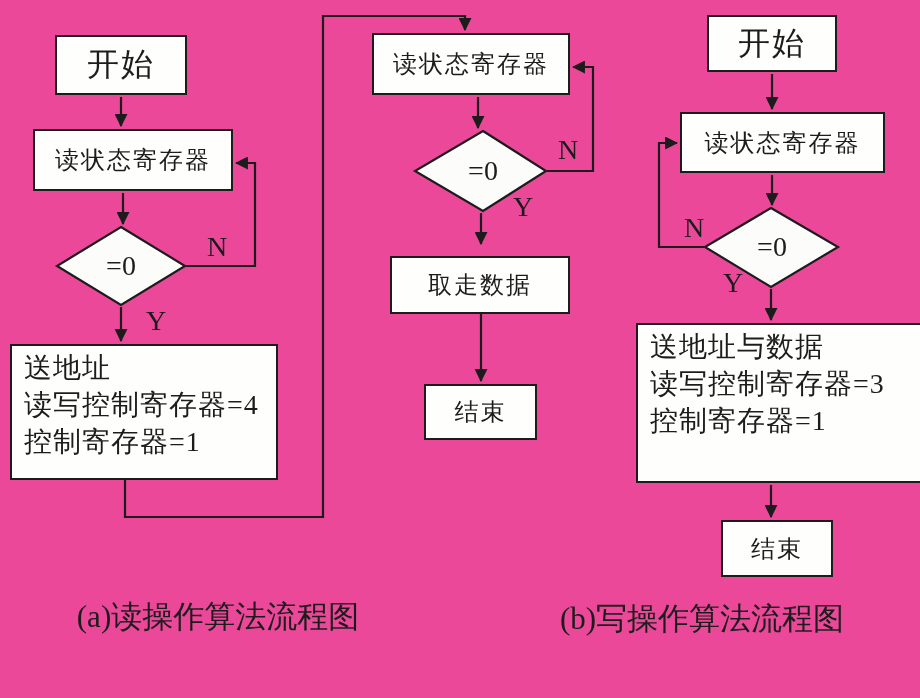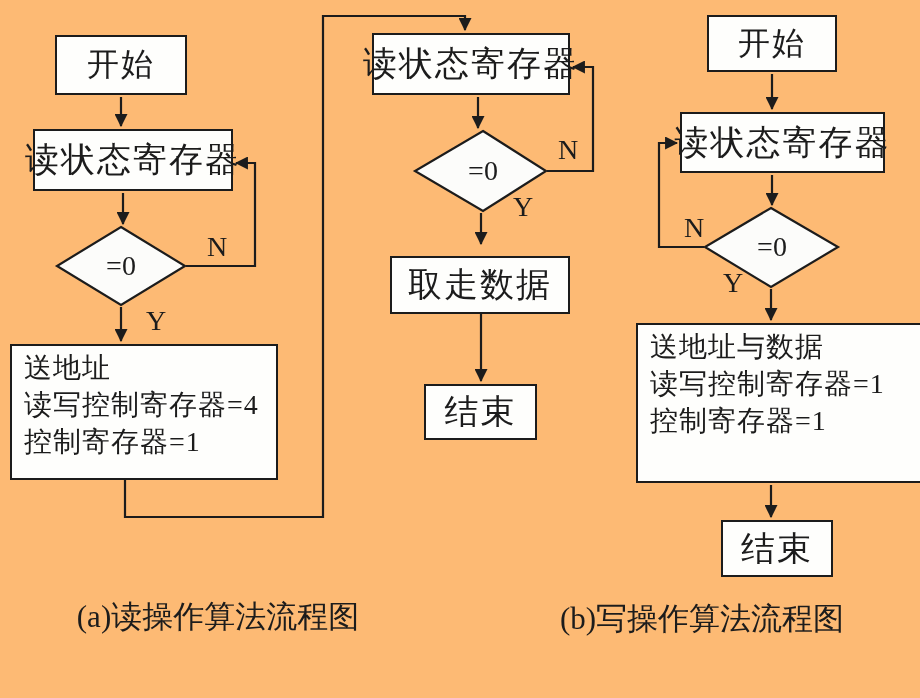--- a/index.html
+++ b/index.html
@@ -1,21 +1,21 @@
 <!DOCTYPE html>
 <html><head>
 <meta charset="utf-8">
 <style>
   html, body { margin: 0; padding: 0; }
   body { background: #ffffff; }
   .canvas {
     position: relative;
     width: 920px;
     height: 698px;
-    background: #fdba74;
+    background: #ec4899;
     color: #1c1c1c;
     font-family: "Liberation Serif", "DejaVu Serif", serif;
     overflow: hidden;
   }
   .wires { position: absolute; left: 0; top: 0; width: 920px; height: 698px; }
   .wires path, .wires polygon { stroke: #1c1c1c; stroke-width: 2.2; fill: none; }
   .wires polygon { fill: #fcfcfa; }
   .wires .ah { fill: #1c1c1c; stroke: none; }
   .node {
     position: absolute;
@@ -37,21 +37,21 @@
   }
   .action span { display: block; line-height: 1.32; }
   .floatlabel {
     position: absolute;
     display: flex;
     align-items: center;
     justify-content: center;
     white-space: pre;
   }
   .fs32 { font-size: 32px; }
-  .fs30 { font-size: 34px; }
+  .fs30 { font-size: 24px; }
   .fs28 { font-size: 28px; }
   .branch { font-size: 28px; }
   .cond { font-size: 28px; letter-spacing: 0; }
   .caption { position: absolute; font-size: 31px; white-space: pre; text-align: center; }
   .figtitle {
     position: absolute;
     left: 0; top: 641; width: 920px;
     font-size: 41px;
     text-align: center;
     white-space: pre;
@@ -141,21 +141,21 @@
   </div>
 
   <div class="floatlabel cond" style="left:737px; top:230px; width:70px; height:34px;">=0</div>
 
   <div class="floatlabel branch" style="left:678px; top:211px; width:32px; height:34px;">N</div>
 
   <div class="floatlabel branch" style="left:717px; top:266px; width:32px; height:34px;">Y</div>
 
   <div class="node action fs28" style="left:636px; top:323px; width:304px; height:160px;">
     <span>送地址与数据</span>
-    <span>读写控制寄存器=1</span>
+    <span>读写控制寄存器=3</span>
     <span>控制寄存器=1</span>
   </div>
 
   <div class="node fs30" style="left:721px; top:520px; width:112px; height:57px;">
     <span>结束</span>
   </div>
 
   <div class="caption" style="left:48px; top:596px; width:340px;">(a)读操作算法流程图</div>
 
   <div class="caption" style="left:532px; top:598px; width:340px;">(b)写操作算法流程图</div>

